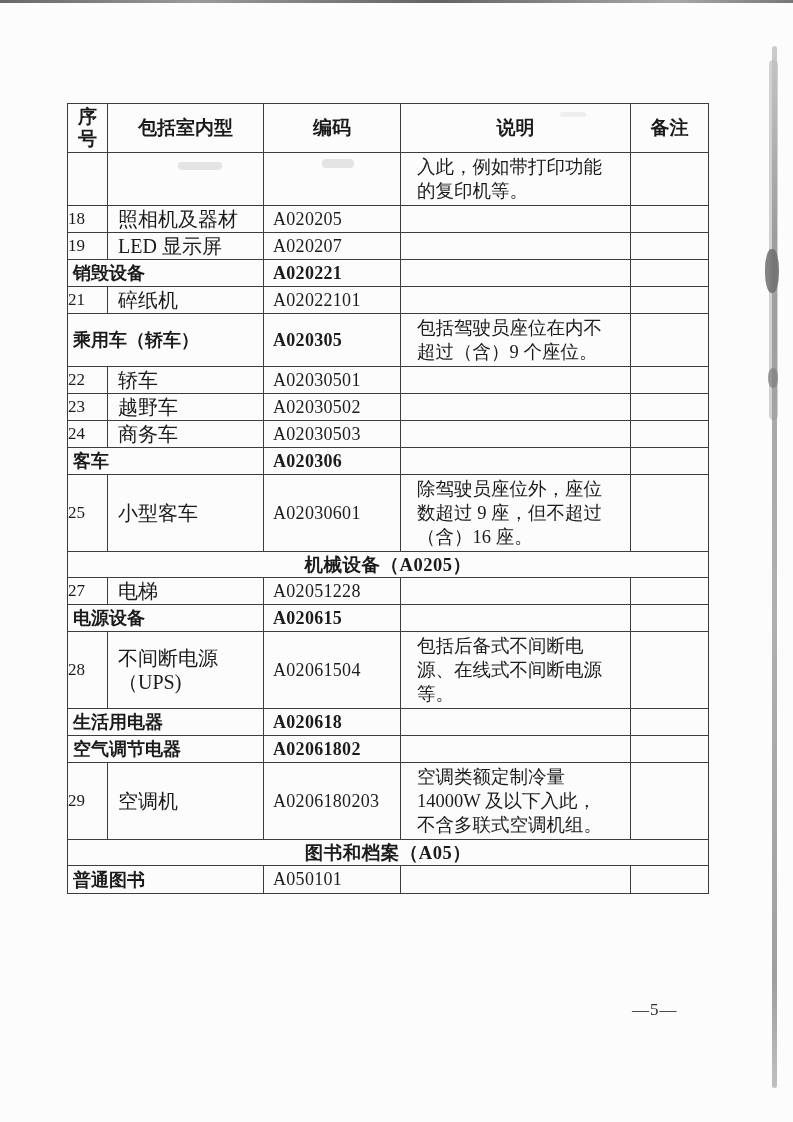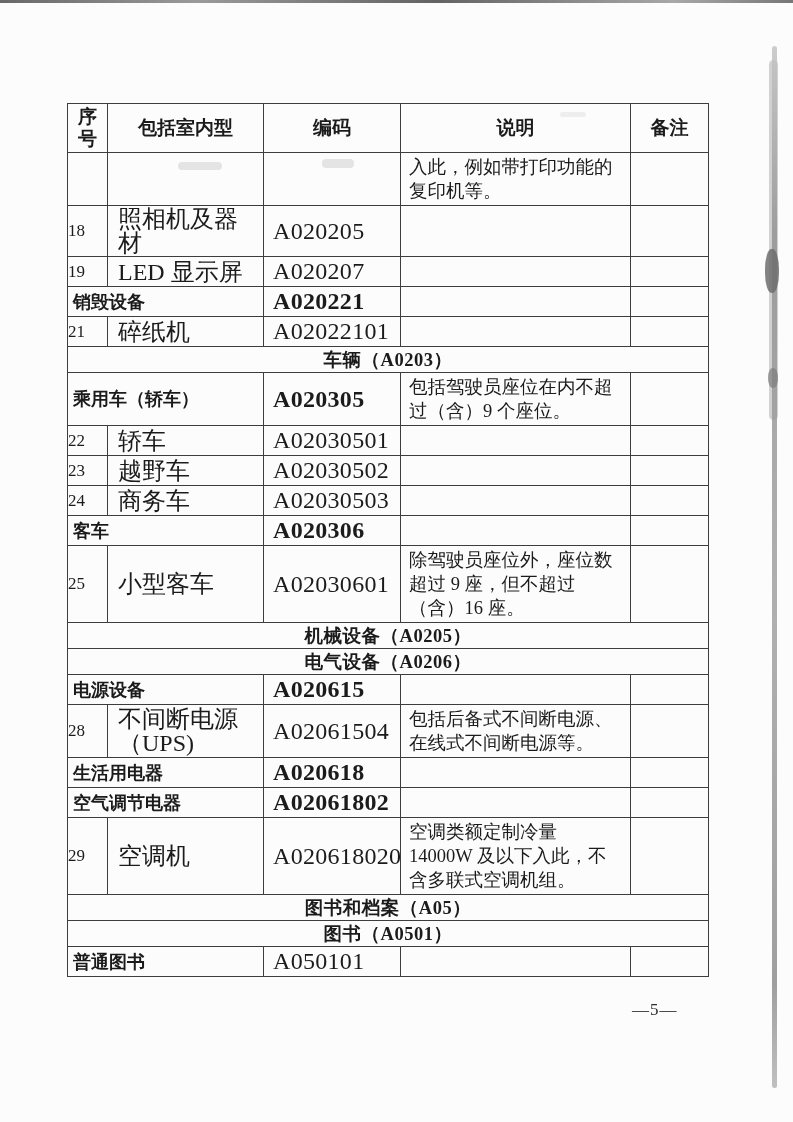--- a/index.html
+++ b/index.html
@@ -55,25 +55,25 @@
     padding:0;
     vertical-align:middle;
     font-weight:normal;
     overflow:hidden;
   }
   .catalog th{
     font-weight:bold;font-size:19px;line-height:22px;text-align:center;
   }
   th.th-no{padding:0 8px;}
   td.no{font-size:17px;}
-  td.name{padding:1px 2px 1px 10px;font-size:24px;line-height:24px;white-space:pre-line;}
+  td.name{padding:1px 2px 1px 10px;font-size:20px;line-height:24px;white-space:pre-line;}
   td.catname{padding:1px 2px 1px 5px;font-size:18px;font-weight:bold;}
-  td.code{padding:1px 2px 1px 9px;font-size:24px;letter-spacing:.3px;margin-top:9px;}
+  td.code{padding:1px 2px 1px 9px;font-size:18px;letter-spacing:.3px;margin-top:9px;}
   td.code.bold{font-weight:bold;}
-  td.desc{padding:2px 8px;font-size:18.5px;line-height:24px;text-align:left;}
+  td.desc{padding:2px 16px;font-size:18.5px;line-height:24px;text-align:left;}
   td.desc.center{text-align:center;}
   td.section{font-size:18.5px;font-weight:bold;text-align:center;letter-spacing:.5px;}
   td.note{padding:0;}
 
   .pageno{
     position:absolute;left:632px;top:1000px;
     font-size:17px;letter-spacing:1px;color:#2a2a2a;
   }
 </style>
 </head>
@@ -141,23 +141,20 @@
     </tr>
 
     <tr style="height:26px">
       <td class="no">21</td>
       <td class="name">碎纸机</td>
       <td class="code">A02022101</td>
       <td class="desc"></td>
       <td class="note"></td>
     </tr>
 
-    <tr style="height:25px">
-      <td class="section" colspan="5">车辆（A0203）</td>
-    </tr>
 
     <tr style="height:50px">
       <td class="catname" colspan="2">乘用车（轿车）</td>
       <td class="code bold">A020305</td>
       <td class="desc">包括驾驶员座位在内不超过（含）9 个座位。</td>
       <td class="note"></td>
     </tr>
 
     <tr style="height:26px">
       <td class="no">22</td>
@@ -196,24 +193,28 @@
       <td class="code">A02030601</td>
       <td class="desc">除驾驶员座位外，座位数超过 9 座，但不超过（含）16 座。</td>
       <td class="note"></td>
     </tr>
 
 
     <tr style="height:24px">
       <td class="section" colspan="5">机械设备（A0205）</td>
     </tr>
 
-
-    <tr style="height:25px">
-      <td class="section" colspan="5">电气设备（A0206）</td>
-    </tr>
+    <tr style="height:26px">
+      <td class="no">27</td>
+      <td class="name">电梯</td>
+      <td class="code">A02051228</td>
+      <td class="desc"></td>
+      <td class="note"></td>
+    </tr>
+
 
     <tr style="height:24px">
       <td class="catname" colspan="2">电源设备</td>
       <td class="code bold">A020615</td>
       <td class="desc"></td>
       <td class="note"></td>
     </tr>
 
     <tr style="height:52px">
       <td class="no">28</td>
@@ -243,23 +244,20 @@
       <td class="name">空调机</td>
       <td class="code">A0206180203</td>
       <td class="desc">空调类额定制冷量 14000W 及以下入此，不含多联式空调机组。</td>
       <td class="note"></td>
     </tr>
 
     <tr style="height:25px">
       <td class="section" colspan="5">图书和档案（A05）</td>
     </tr>
 
-    <tr style="height:25px">
-      <td class="section" colspan="5">图书（A0501）</td>
-    </tr>
 
     <tr style="height:28px">
       <td class="catname" colspan="2">普通图书</td>
       <td class="code">A050101</td>
       <td class="desc"></td>
       <td class="note"></td>
     </tr>
 
   </tbody>
     </table>

